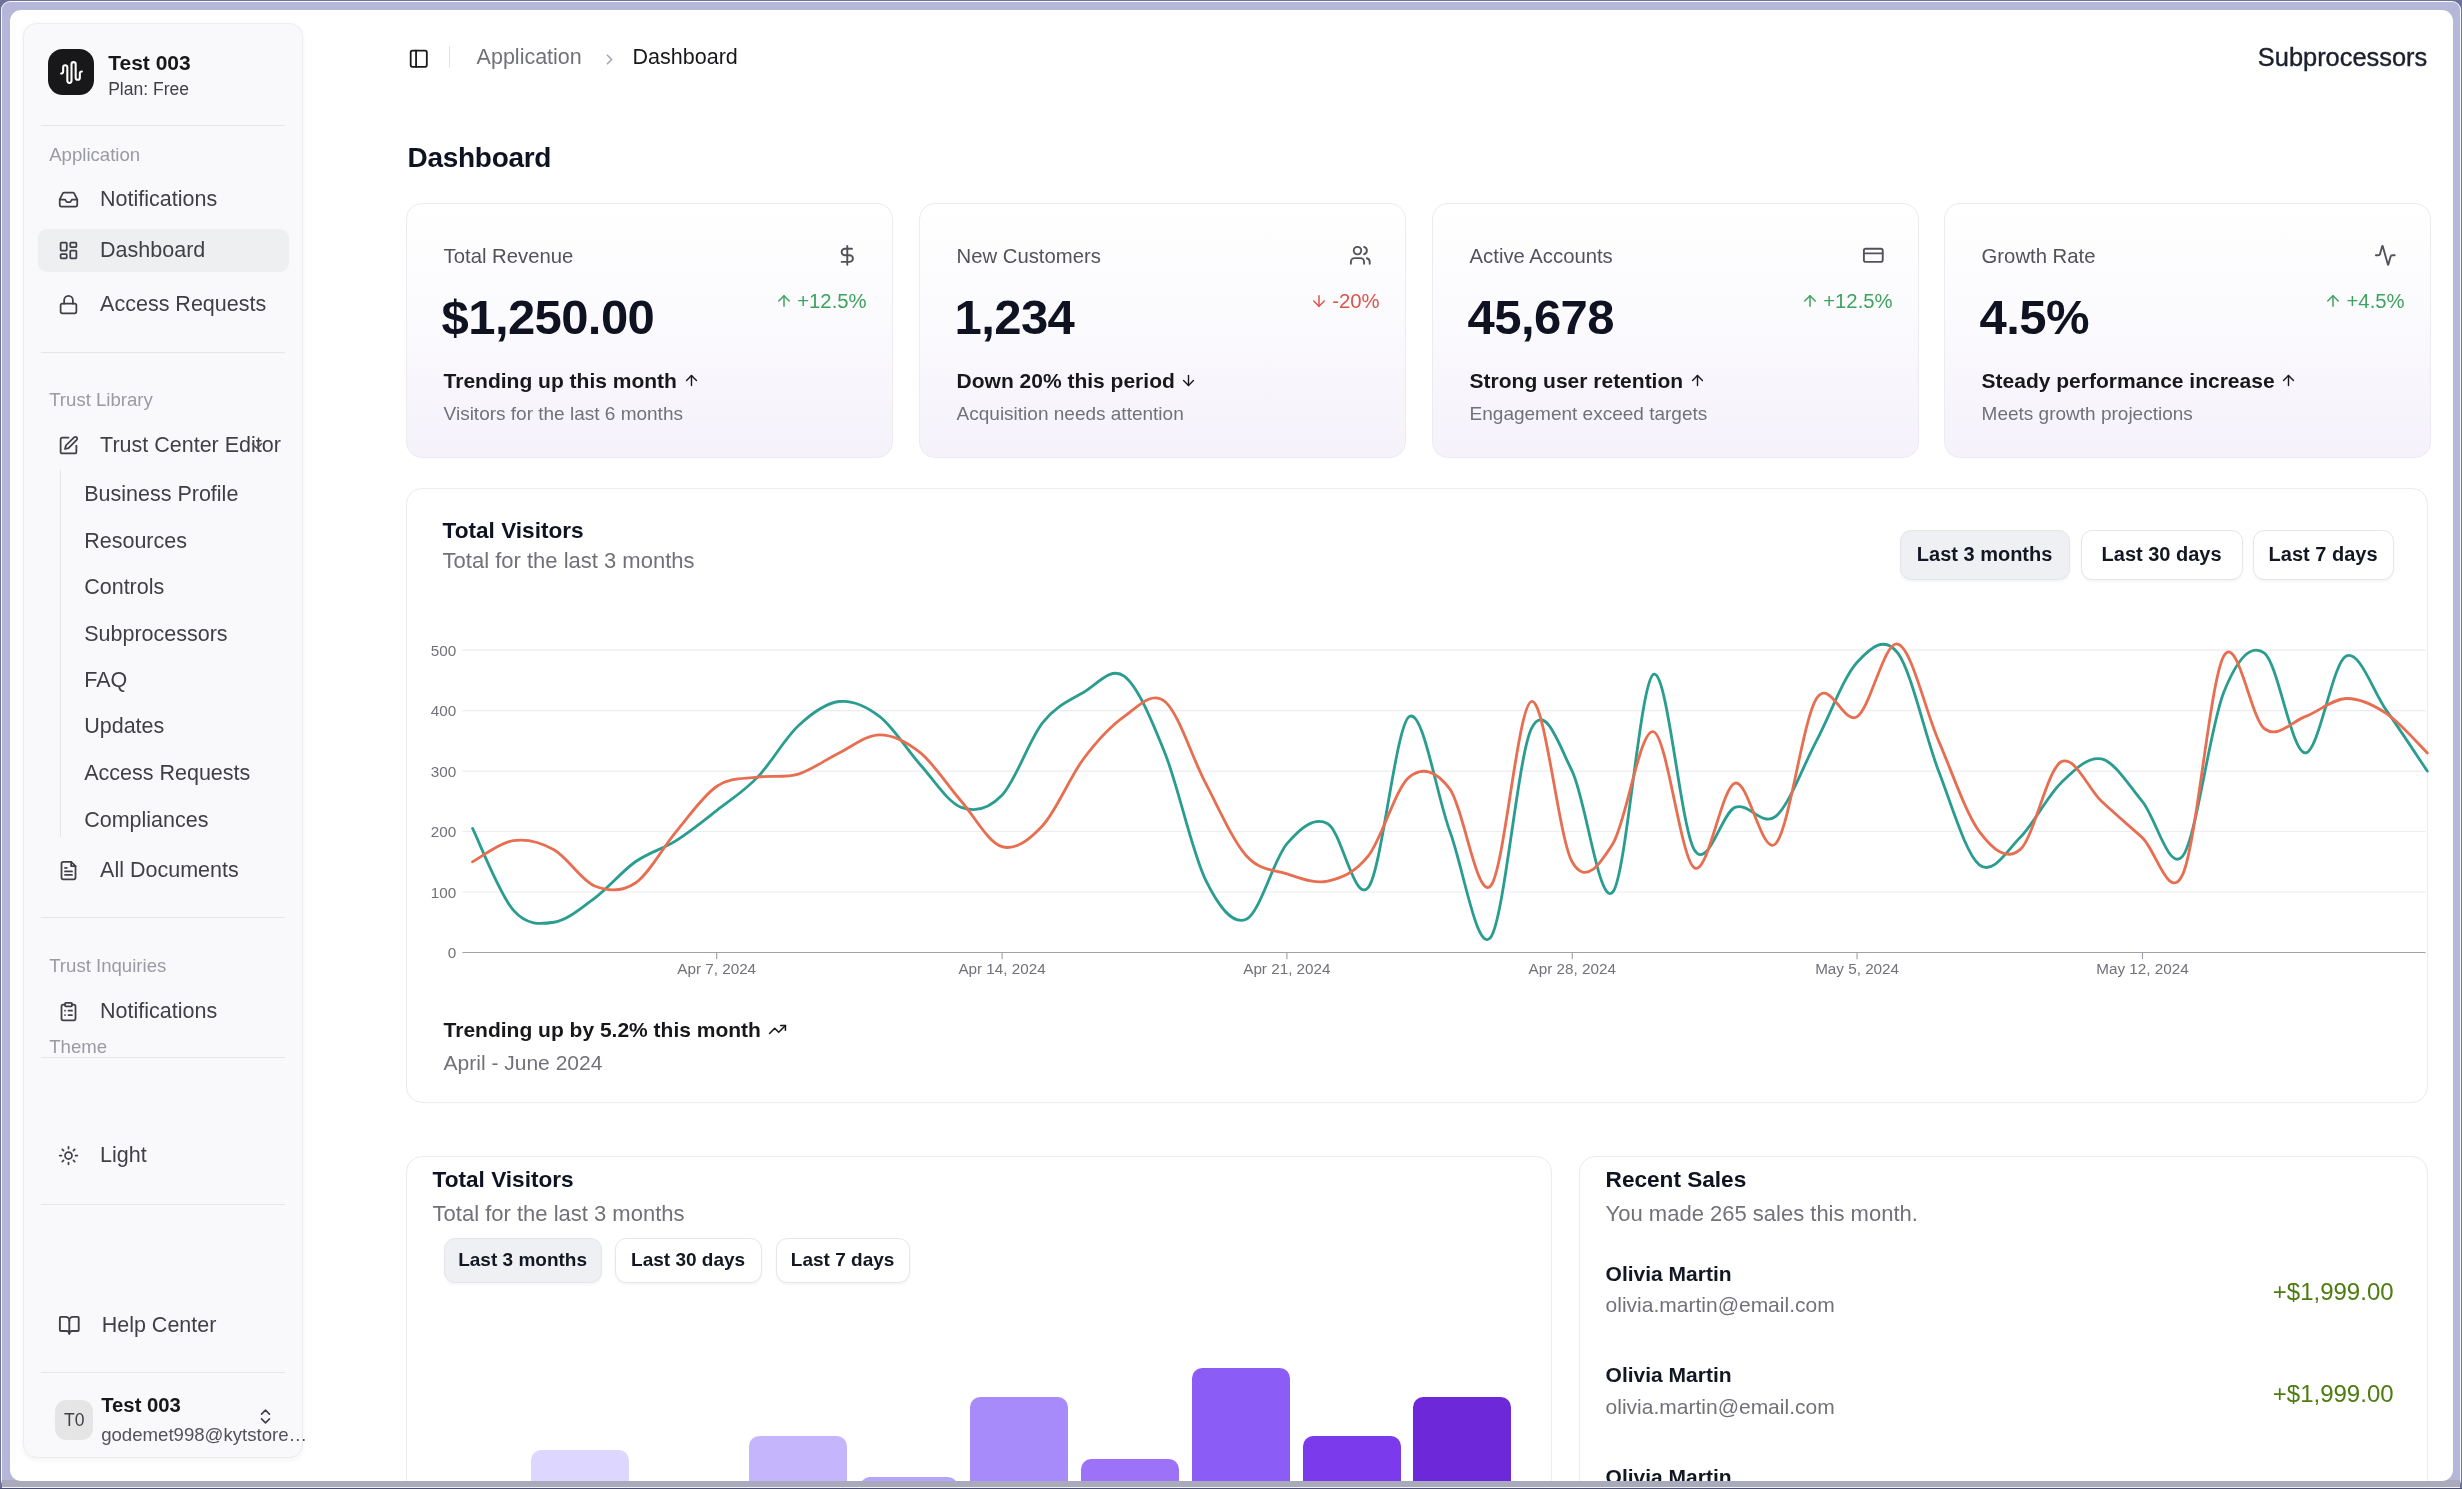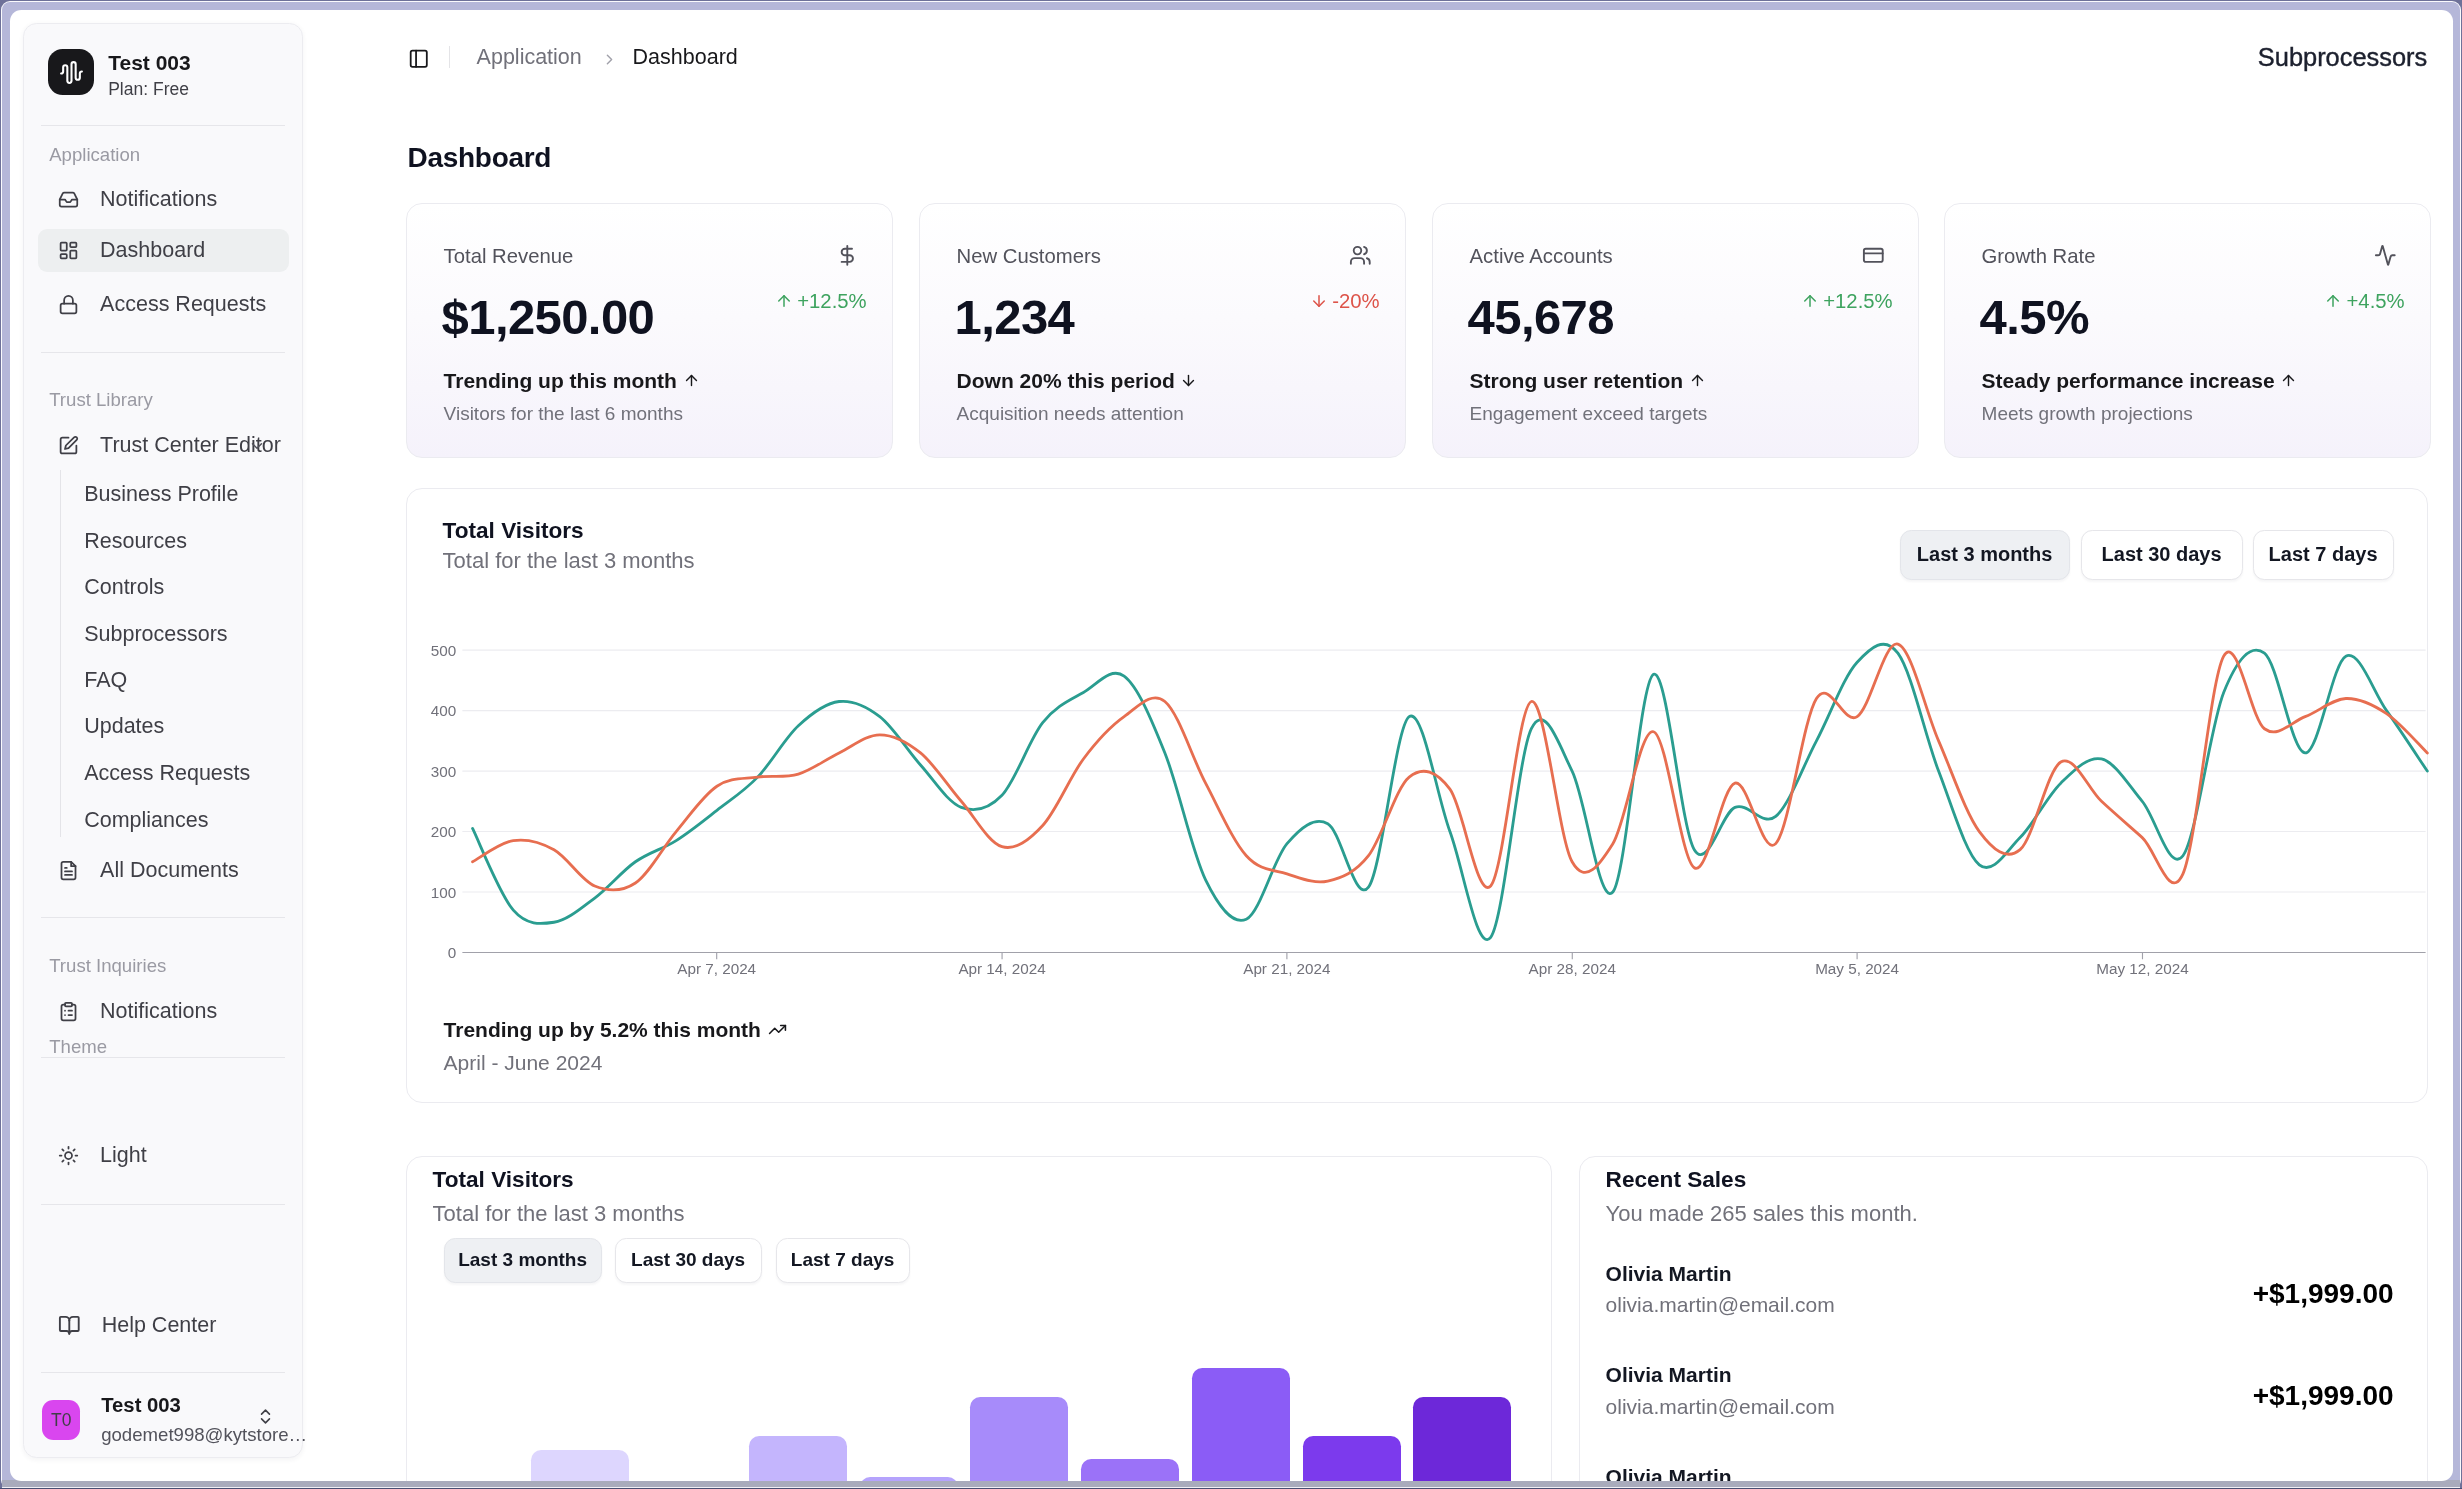--- a/index.html
+++ b/index.html
@@ -58,21 +58,21 @@
 .cc-range { position:absolute; left:37px; top:562px; font-size:21px; color:#71717a; }
 
 
 .bl-card { position:absolute; left:396px; top:1146px; width:1146px; height:509px; border:1.1px solid #ebebf0; border-radius:16px; background:#fff; overflow:hidden; }
 .br-card { position:absolute; left:1569px; top:1146px; width:849px; height:509px; border:1.1px solid #ebebf0; border-radius:16px; background:#fff; overflow:hidden; }
 .card-title { position:absolute; left:26px; top:10.2px; font-size:22.6px; font-weight:700; color:#0f1220; }
 .card-sub { position:absolute; left:26px; top:44px; font-size:22px; color:#71717a; }
 .bar { position:absolute; border-radius:10.2px; }
 .sale-name { position:absolute; left:26px; font-size:21px; font-weight:700; color:#131722; }
 .sale-mail { position:absolute; left:26px; font-size:21px; color:#71717a; }
-.sale-amt { position:absolute; right:33px; font-size:28px; font-weight:700; color:#000000; }
+.sale-amt { position:absolute; right:33px; font-size:24px; font-weight:400; color:#4d7c0f; }
 </style>
 </head>
 <body>
 <div class="frame-dark"></div>
 <div class="frame-white"></div>
 <div class="frame-lav"></div>
 <div class="frame-botband"></div>
 <div class="frame-botwhite"></div>
 <div class="frame-botdark"></div>
 <div class="app">
@@ -172,21 +172,21 @@
     </div>
     <div class="sb-div" style="top:1180px"></div>
     <div class="sb-item" style="top:1280px">
       <svg width="22.6" height="22.6" viewBox="0 0 24 24" fill="none" stroke="currentColor" stroke-width="2" stroke-linecap="round" stroke-linejoin="round">
           <path d="M12 7v14"></path>
           <path d="M3 18a1 1 0 0 1-1-1V4a1 1 0 0 1 1-1h5a4 4 0 0 1 4 4 4 4 0 0 1 4-4h5a1 1 0 0 1 1 1v13a1 1 0 0 1-1 1h-6a3 3 0 0 0-3 3 3 3 0 0 0-3-3z"></path>
         </svg>
       <span class="txt">Help Center</span>
     </div>
     <div class="sb-div" style="top:1348px"></div>
-    <div style="position:absolute; left:18px; top:1376px; width:38px; height:40px; border-radius:11.3px; background:#d946ef; display:flex; align-items:center; justify-content:center; font-size:17.5px; color:#3f3f46;">T0</div>
+    <div style="position:absolute; left:31px; top:1376px; width:38px; height:40px; border-radius:11.3px; background:#e5e5e5; display:flex; align-items:center; justify-content:center; font-size:17.5px; color:#3f3f46;">T0</div>
     <div style="position:absolute; left:77px; top:1370px; font-size:20.3px; font-weight:700; color:#18181b;">Test 003</div>
     <div style="position:absolute; left:77px; top:1400px; font-size:18.6px; color:#52525b;">godemet998@kytstore…</div>
     <svg style="position:absolute; right:27px; top:1383px;" width="19" height="19" viewBox="0 0 24 24" fill="none" stroke="#3f3f46" stroke-width="2" stroke-linecap="round" stroke-linejoin="round">
         <path d="m7 15 5 5 5-5"></path>
         <path d="m7 9 5-5 5 5"></path>
       </svg>
   </div>
 
   <svg class="topbar-icon" width="21.5" height="21.5" viewBox="0 0 24 24" fill="none" stroke="currentColor" stroke-width="2" stroke-linecap="round" stroke-linejoin="round">
       <rect width="18" height="18" x="3" y="3" rx="2"></rect>

